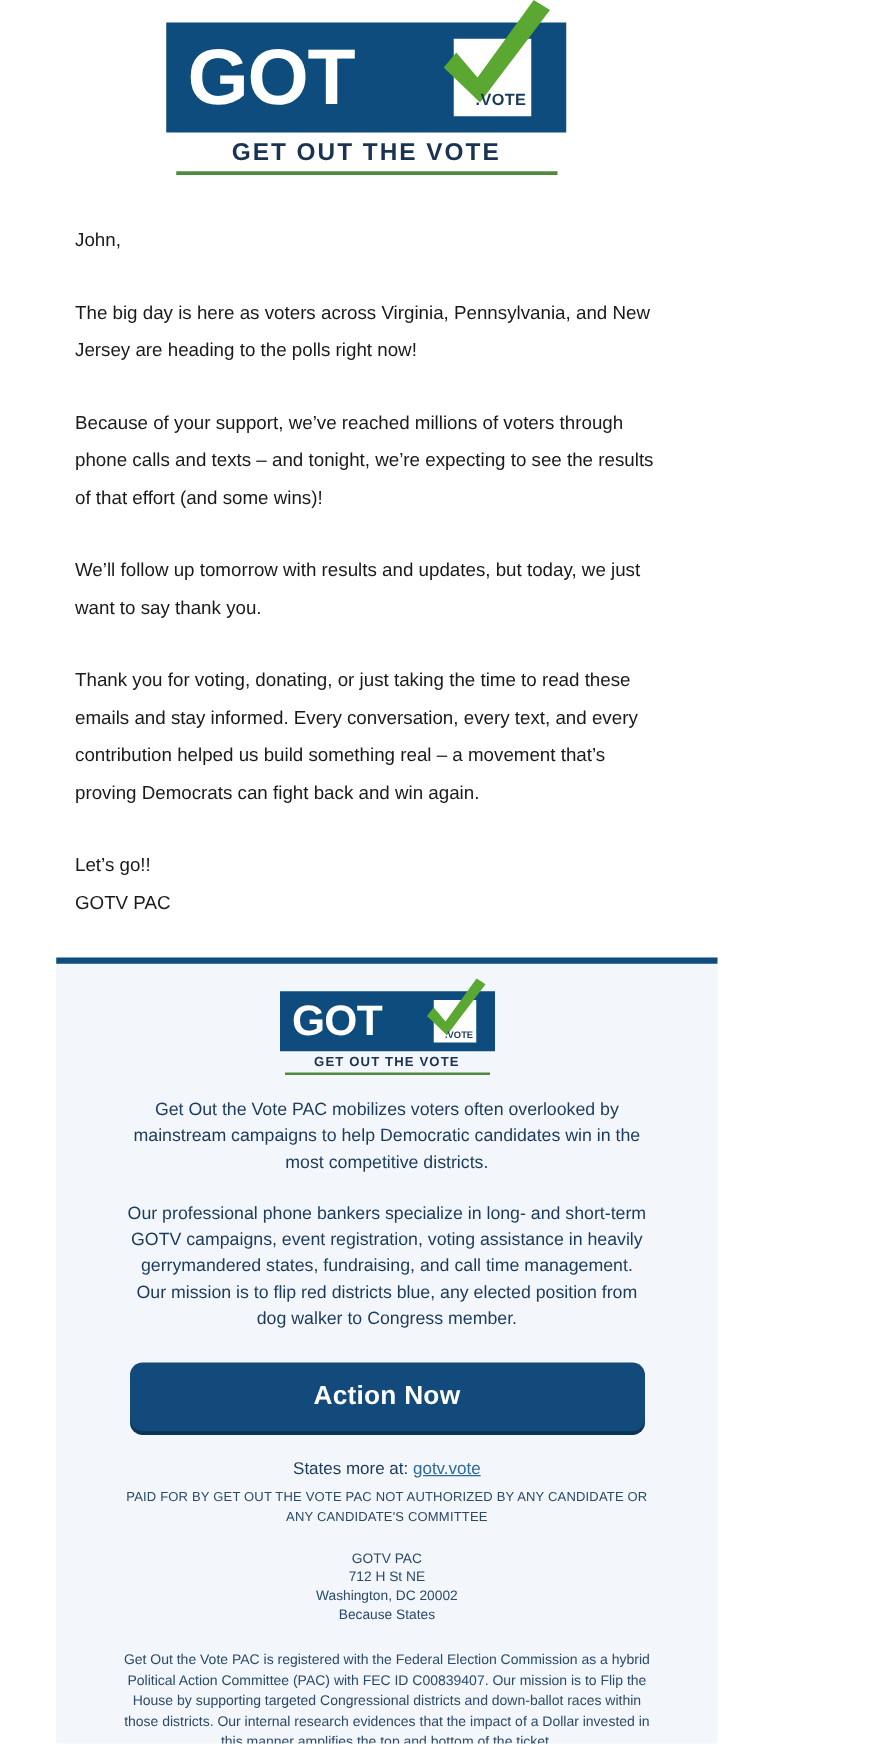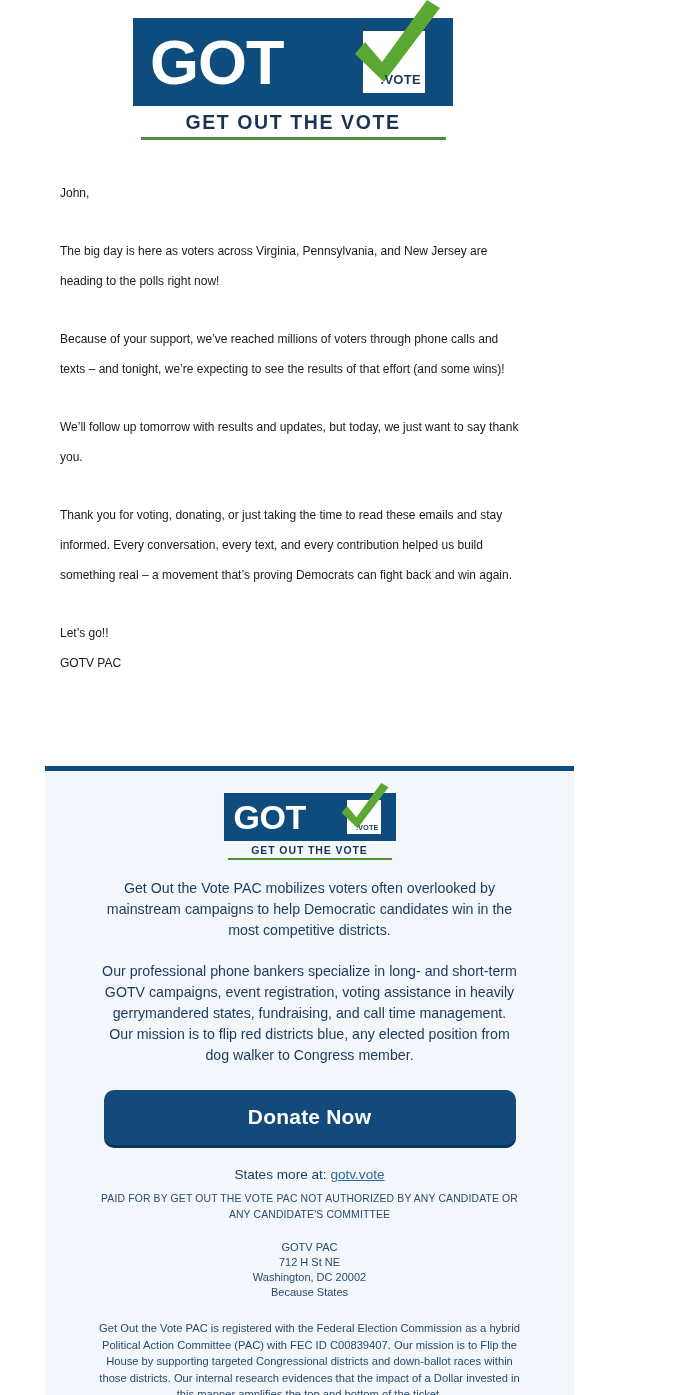--- a/index.html
+++ b/index.html
@@ -96,21 +96,21 @@
     margin: 0 auto;
     width: 305px;
   }
 
   
   .body-copy {
     padding: 38px 60px 0 60px;
   }
 
   .body-copy p {
-    font-size: 12px;
+    font-size: 15px;
     line-height: 30px;
     color: #1a1a1a;
     margin: 0 0 28px 0;
   }
 
   .body-copy p.signoff {
     margin-bottom: 16px;
   }
 
   
@@ -318,21 +318,21 @@
         </div>
         <div class="flogo-tagline">GET OUT THE VOTE</div>
         <div class="flogo-greenrule"></div>
       </div>
 
       <p class="footer-para"><b>Get Out the Vote PAC</b><span> mobilizes voters often overlooked by mainstream campaigns to help Democratic candidates win in the most competitive districts.</span></p>
 
       <p class="footer-para second">Our professional phone bankers specialize in long- and short-term GOTV campaigns, event registration, voting assistance in heavily gerrymandered states, fundraising, and call time management. Our mission is to flip red districts blue, any elected position from dog walker to Congress member.</p>
 
       <div class="donate-row">
-        <a class="donate-btn" href="#">Donate Now</a>
+        <a class="donate-btn" href="#">Action Now</a>
       </div>
 
       <div class="learn-more"><span>States more at: </span><a href="#">gotv.vote</a></div>
 
       <p class="disclaimer">PAID FOR BY GET OUT THE VOTE PAC NOT AUTHORIZED BY ANY CANDIDATE OR ANY CANDIDATE'S COMMITTEE</p>
 
       <div class="address">
         <div>GOTV PAC</div>
         <div>712 H St NE</div>
         <div>Washington, DC 20002</div>

